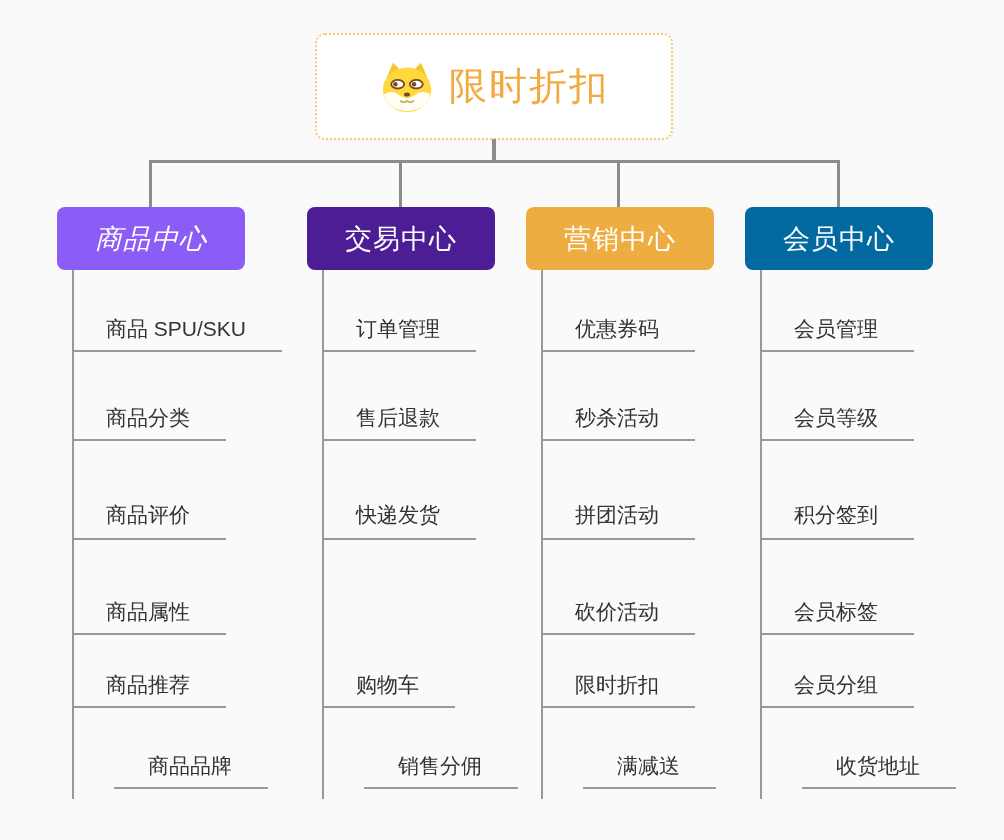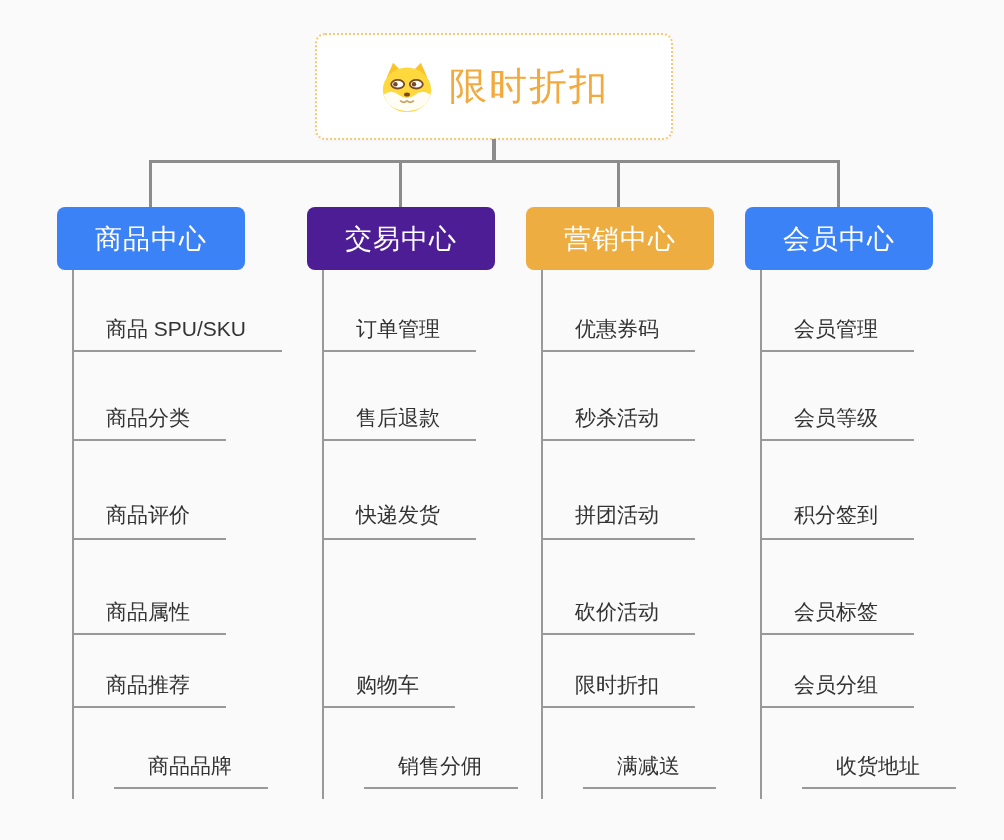--- a/index.html
+++ b/index.html
@@ -108,24 +108,24 @@
     <span class="root-title">限时折扣</span>
   </div>
 
   <div class="cline c-root-drop"></div>
   <div class="cline c-bus"></div>
   <div class="cline c-drop d0"></div>
   <div class="cline c-drop d1"></div>
   <div class="cline c-drop d2"></div>
   <div class="cline c-drop d3"></div>
 
-  <div class="branch b0" style="background-color: #3b82f6;">商品中心</div>
+  <div class="branch b0" style="background-color: #8b5cf6; font-style: italic;">商品中心</div>
   <div class="branch b1" style="background-color: #4c1d95;">交易中心</div>
   <div class="branch b2" style="background-color: rgb(237, 173, 64);">营销中心</div>
-  <div class="branch b3" style="background-color: #3b82f6;">会员中心</div>
+  <div class="branch b3" style="background-color: #0369a1;">会员中心</div>
 
   <div class="trunk t0"></div>
   <div class="trunk t1"></div>
   <div class="trunk t2"></div>
   <div class="trunk t3"></div>
 
   <div class="item c0 r0">商品 SPU/SKU</div>
   <div class="item c0 r1">商品分类</div>
   <div class="item c0 r2">商品评价</div>
   <div class="item c0 r3">商品属性</div>

